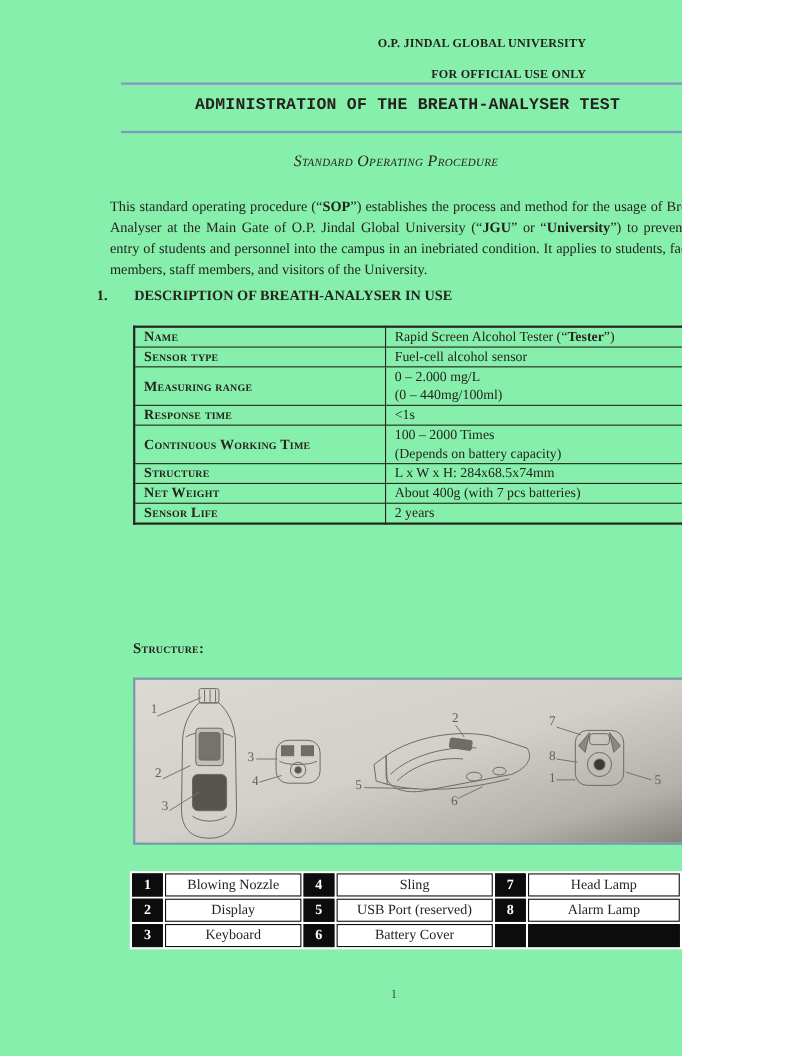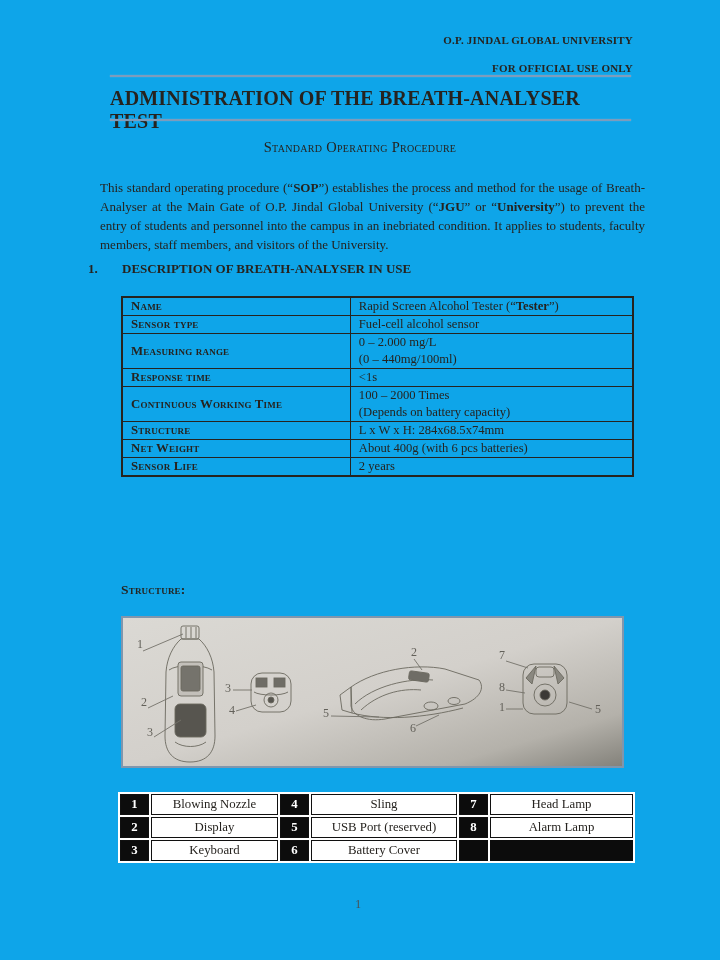--- a/index.html
+++ b/index.html
@@ -1,33 +1,33 @@
 <!DOCTYPE html>
 <html><head>
 <meta charset="utf-8">
 <style>
   html,body{margin:0;padding:0;background:#ffffff;}
-  .page{position:relative;width:720px;height:960px;background:#0ea5e9;overflow:hidden;
+  .page{position:relative;width:620px;height:960px;background:#86efac;overflow:hidden;
         font-family:"Liberation Serif","DejaVu Serif",serif;color:#26231f;}
   .b{font-weight:bold;}
 
   .hdr{position:absolute;top:34px;right:87px;text-align:right;line-height:12.5px;}
   .hdr .l1{font-weight:bold;font-size:11px;letter-spacing:0.2px;}
   .hdr .l2{font-weight:bold;font-size:11px;letter-spacing:0.2px;margin-top:15px;}
 
   .rule{position:absolute;left:110px;width:521px;height:2px;background:#7d9cbc;
         box-shadow:0 0 1px #aec4d8;}
   .rule-top{top:75px;}
   .rule-bot{top:119px;}
 
-  .doc-title{position:absolute;left:110px;top:87px;width:521px;
-             font-weight:bold;font-size:20px;letter-spacing:0.2px;}
+  .doc-title{position:absolute;left:110px;top:87px;width:521px;text-align:center;
+             font-weight:bold;font-size:15px;letter-spacing:0.2px;font-family:Liberation Mono, monospace;}
 
   .subtitle{position:absolute;left:0;top:139px;width:720px;text-align:center;
-            font-variant:small-caps;font-size:14.5px;letter-spacing:0.3px;}
+            font-variant:small-caps;font-size:14.5px;letter-spacing:0.3px;font-style:italic;}
 
   .intro{position:absolute;left:88px;top:166px;width:545px;margin:12px;
          font-size:13px;line-height:19px;text-align:justify;}
 
   .sec-head{position:absolute;left:88px;top:261px;font-weight:bold;font-size:13px;}
   .sec-num{display:inline-block;width:34px;}
 
   table.spec{position:absolute;left:121px;top:296px;width:513px;border-collapse:collapse;
              border:2px solid #26241f;font-size:12.6px;}
   table.spec td{border:1px solid #26241f;vertical-align:middle;padding:0 8px;}
@@ -113,21 +113,21 @@
         </tr>
         <tr>
           <td class="sl">Structure</td>
           <td class="sv">
             <div class="ln"><span>L x W x H: 284x68.5x74mm</span></div>
           </td>
         </tr>
         <tr>
           <td class="sl">Net Weight</td>
           <td class="sv">
-            <div class="ln"><span>About 400g (with 6 pcs batteries)</span></div>
+            <div class="ln"><span>About 400g (with 7 pcs batteries)</span></div>
           </td>
         </tr>
         <tr>
           <td class="sl">Sensor Life</td>
           <td class="sv">
             <div class="ln"><span>2 years</span></div>
           </td>
         </tr>
       </tbody>
   </table>

